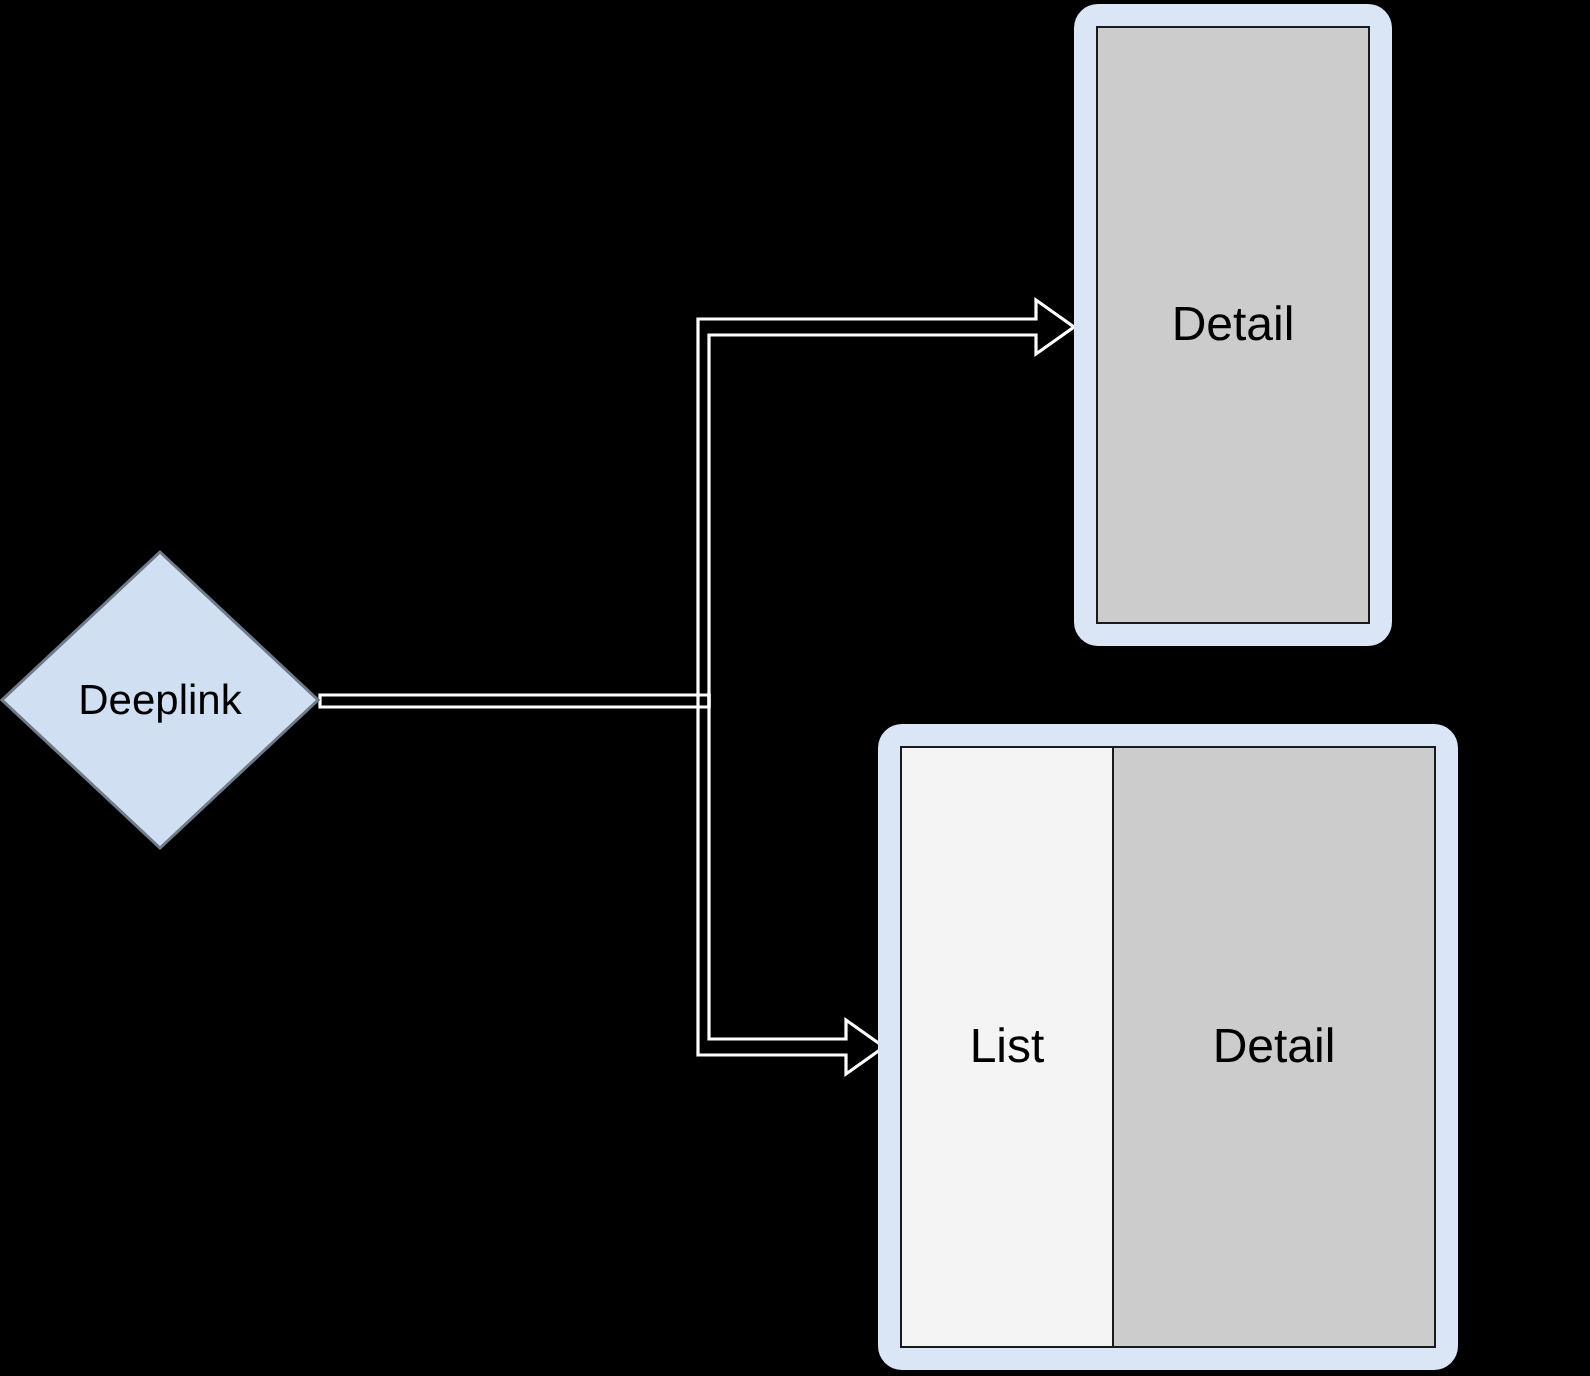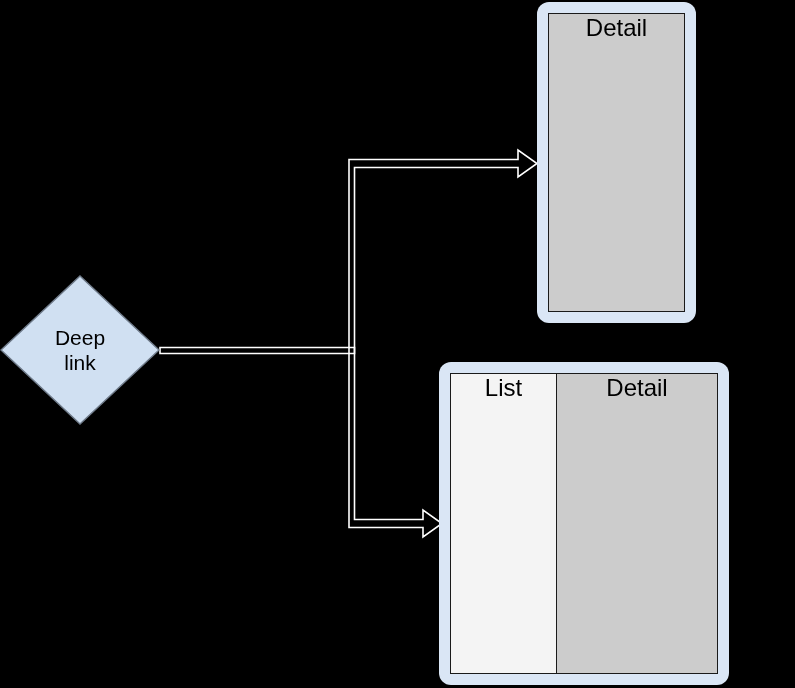--- a/index.html
+++ b/index.html
@@ -28,21 +28,21 @@
     position: absolute;
     inset: 0;
   }
   .diamond-label {
     position: absolute;
     left: 0;
     top: 0;
     width: 160px;
     height: 150px;
     display: flex;
-    flex-direction: column;
+    flex-direction: row;
     align-items: center;
     justify-content: center;
     color: #000000;
     font-size: 21px;
     line-height: 25px;
     text-align: center;
     pointer-events: none;
   }
 
   
@@ -55,20 +55,21 @@
   .device-inner {
     position: absolute;
     inset: 11px;
     border: 1px solid #1a1a1a;
     box-sizing: border-box;
     display: flex;
     overflow: hidden;
   }
   .pane {
     display: flex;
+    align-items: center;
     justify-content: center;
     color: #000000;
     font-size: 24px;
     box-sizing: border-box;
   }
   .pane-detail {
     background: #cccccc;
     flex: 1 1 auto;
   }
   .pane-list {

